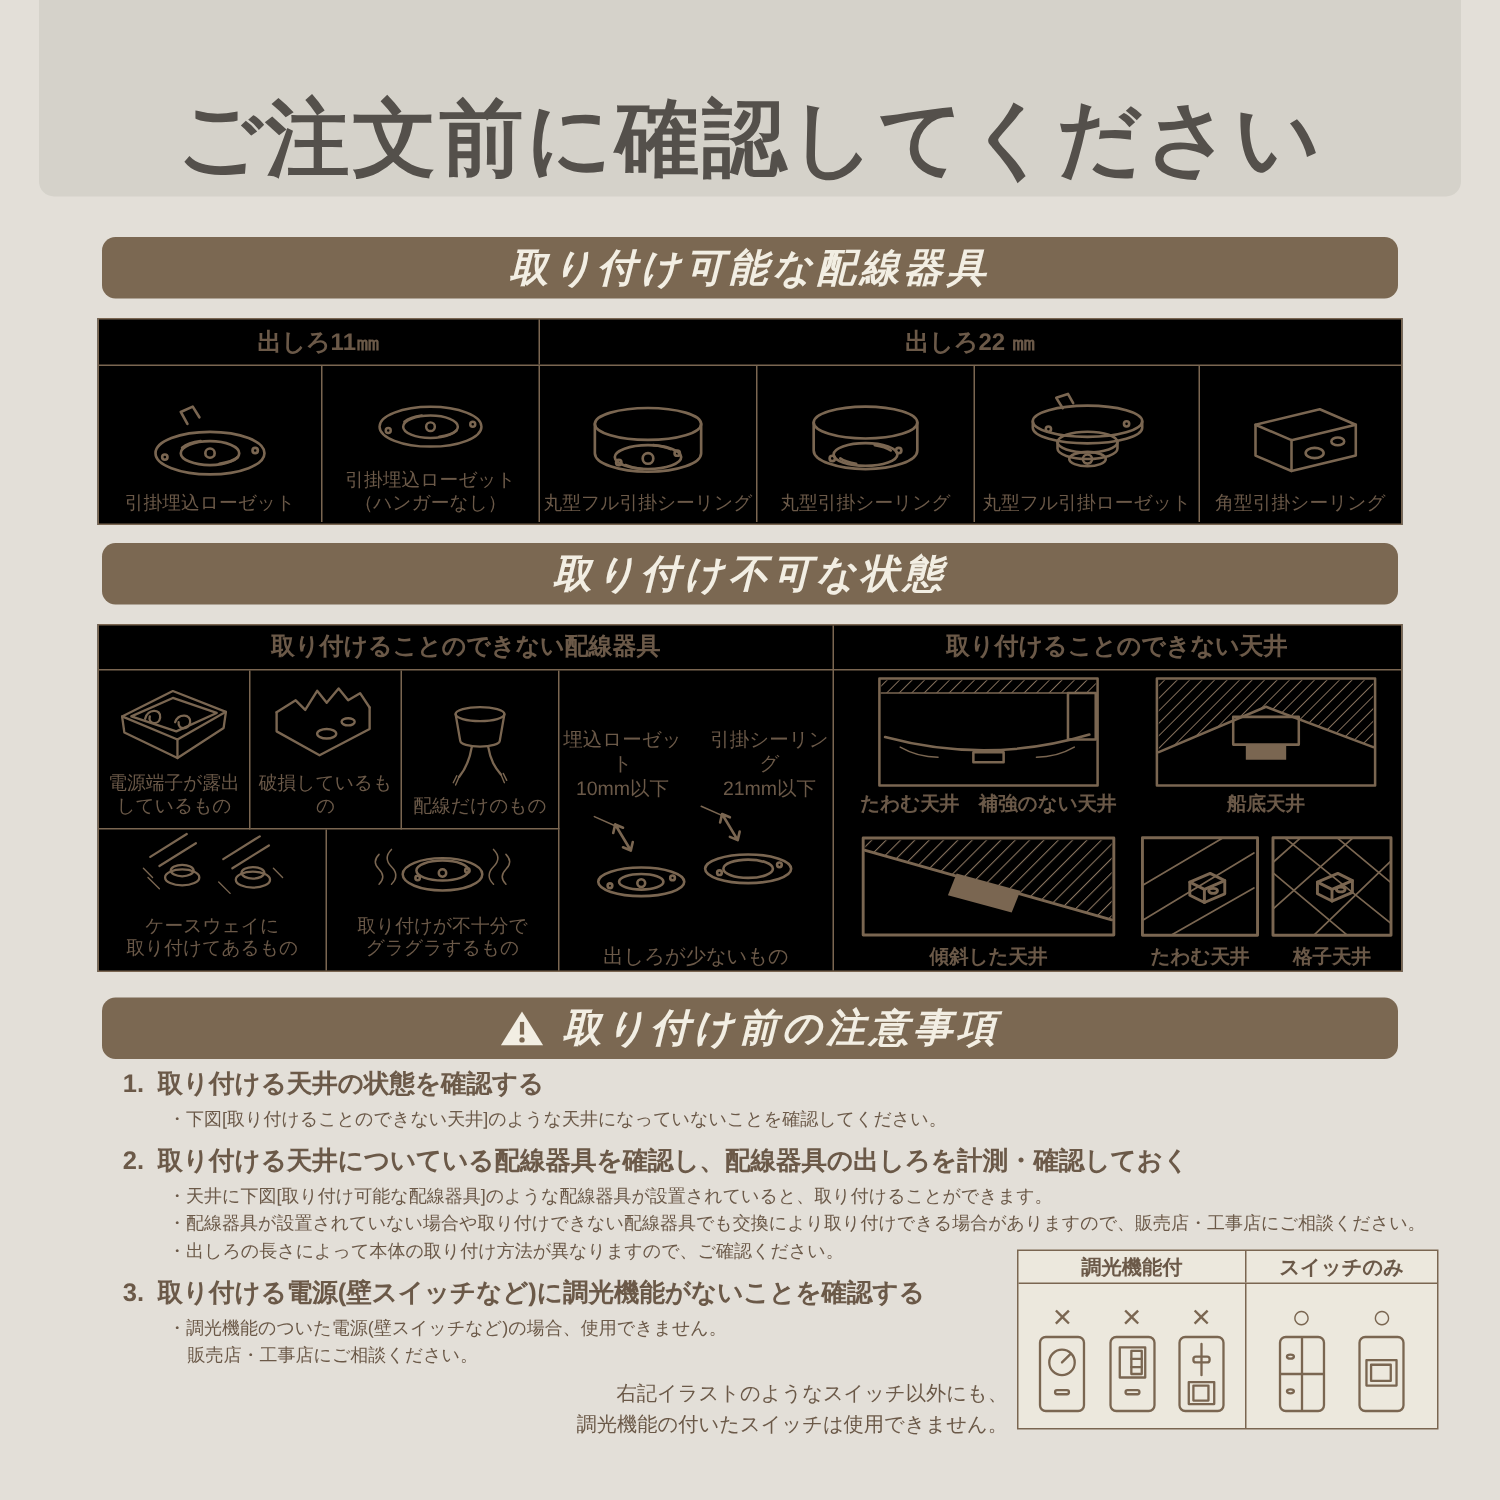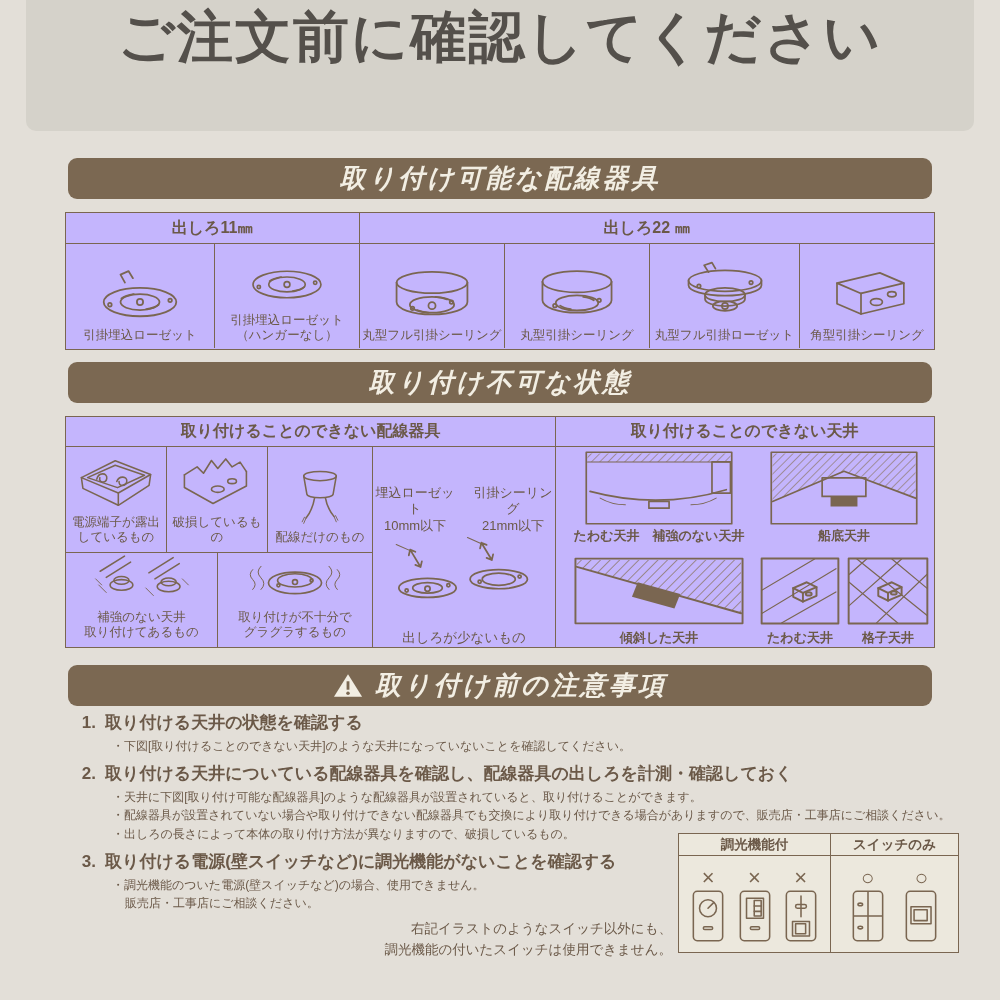--- a/index.html
+++ b/index.html
@@ -3,29 +3,29 @@
 <meta charset="utf-8">
 <style>
   html,body{margin:0;padding:0;}
   body{font-family:"Liberation Sans","DejaVu Sans",sans-serif;}
   #stage{position:relative;width:1000px;height:1000px;background:#e3dfd8;overflow:hidden;}
   .abs{position:absolute;}
   .pre{white-space:pre-line;}
 
   
   .band{position:absolute;left:26px;top:0;width:948px;height:131px;background:#d5d2ca;
-        border-radius:0 0 10px 10px;display:flex;align-items:flex-start;justify-content:center;}
+        border-radius:0 0 10px 10px;display:flex;align-items:flex-end;justify-content:center;}
   .title{font-size:56px;font-weight:bold;color:#54504b;letter-spacing:2px;}
 
   
   .bar{position:absolute;left:68px;width:864px;height:41px;background:#7b6852;border-radius:9px;
        display:flex;align-items:center;justify-content:center;gap:12px;}
   .bar span{color:#f2eee3;font-size:26px;font-weight:bold;letter-spacing:3px;font-style:italic;}
 
-  .panel{position:absolute;background:#c4b5fd;border:1.5px solid #7a6651;box-sizing:border-box;}
+  .panel{position:absolute;background:#000000;border:1.5px solid #7a6651;box-sizing:border-box;}
 
   
   .t1head{display:flex;height:31px;border-bottom:1.5px solid #7a6651;box-sizing:border-box;}
   .t1h{display:flex;align-items:center;justify-content:center;font-size:16px;font-weight:bold;color:#6b5948;box-sizing:border-box;}
   .t1h.c1{width:294px;border-right:1.5px solid #7a6651;}
   .t1h.c2{flex:1;}
   .t1body{display:flex;height:104px;}
   .fcell{display:flex;flex-direction:column;align-items:center;justify-content:flex-end;
          border-right:1.5px solid #7a6651;box-sizing:border-box;padding-bottom:5px;}
   .fcell:last-child{border-right:none;}
@@ -274,21 +274,21 @@
         <path d="M10,24 L42,4 M18,32 L50,12"></path>
         <ellipse cx="38" cy="42" rx="15" ry="7"></ellipse>
         <ellipse cx="38" cy="36" rx="10" ry="5"></ellipse>
         <path class="thin" d="M8,42 L18,52 M4,34 L12,42"></path>
         <path d="M74,26 L106,6 M82,34 L114,14"></path>
         <ellipse cx="100" cy="44" rx="15" ry="7"></ellipse>
         <ellipse cx="100" cy="38" rx="10" ry="5"></ellipse>
         <path class="thin" d="M70,46 L80,56 M118,34 L126,42"></path>
       </g>
         </svg>
-      <div class="blabel pre">補強のない天井
+      <div class="blabel pre">ケースウェイに
 取り付けてあるもの</div>
     </div>
     <div class="t2cell" style="left:152px;top:136px;width:155px;height:94px;border-right:1.5px solid #7a6651">
       <svg viewBox="0 0 130 66" width="120" height="56">
           <g class="art">
         <ellipse cx="65" cy="36" rx="32" ry="13"></ellipse>
         <ellipse cx="65" cy="33" rx="21" ry="8"></ellipse>
         <circle cx="65" cy="35" r="3"></circle>
         <circle cx="45" cy="39" r="1.8"></circle>
             <circle cx="85" cy="33" r="1.8"></circle>
@@ -388,21 +388,21 @@
       </div>
     </div>
     <div class="note">
       <div class="nh">
         <span class="num">2.</span>
         <span>取り付ける天井についている配線器具を確認し、配線器具の出しろを計測・確認しておく</span>
       </div>
       <div class="bullets">
         <div class="bullet">・天井に下図[取り付け可能な配線器具]のような配線器具が設置されていると、取り付けることができます。</div>
         <div class="bullet">・配線器具が設置されていない場合や取り付けできない配線器具でも交換により取り付けできる場合がありますので、販売店・工事店にご相談ください。</div>
-        <div class="bullet">・出しろの長さによって本体の取り付け方法が異なりますので、破損しているもの。</div>
+        <div class="bullet">・出しろの長さによって本体の取り付け方法が異なりますので、ご確認ください。</div>
       </div>
     </div>
     <div class="note">
       <div class="nh">
         <span class="num">3.</span>
         <span>取り付ける電源(壁スイッチなど)に調光機能がないことを確認する</span>
       </div>
       <div class="bullets">
         <div class="bullet">・調光機能のついた電源(壁スイッチなど)の場合、使用できません。
 販売店・工事店にご相談ください。</div>

